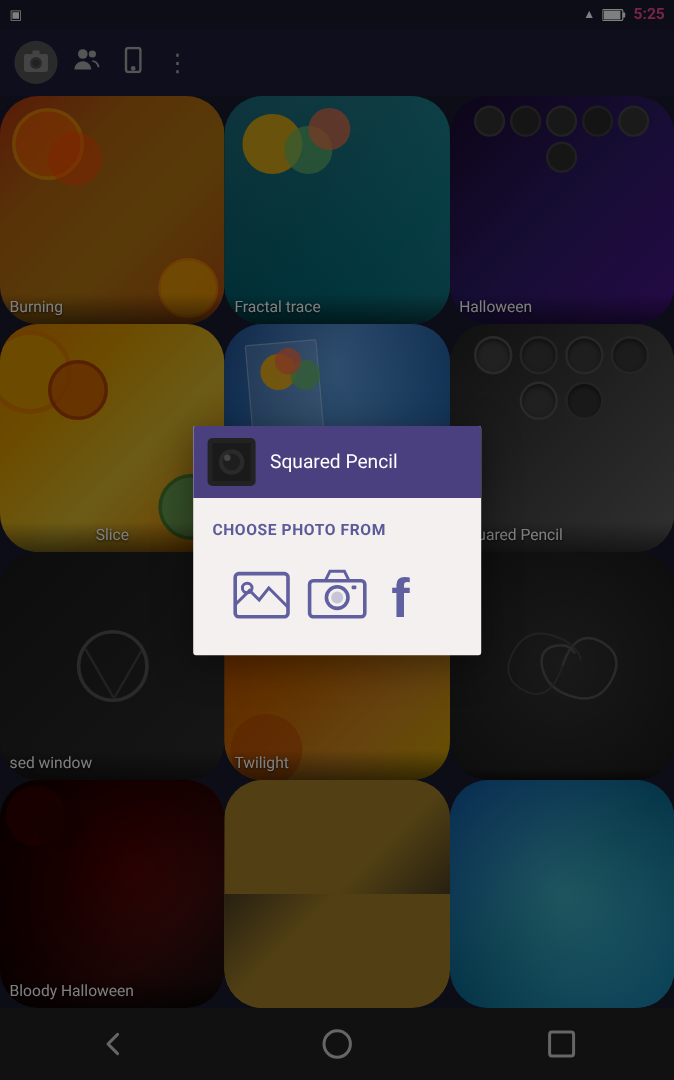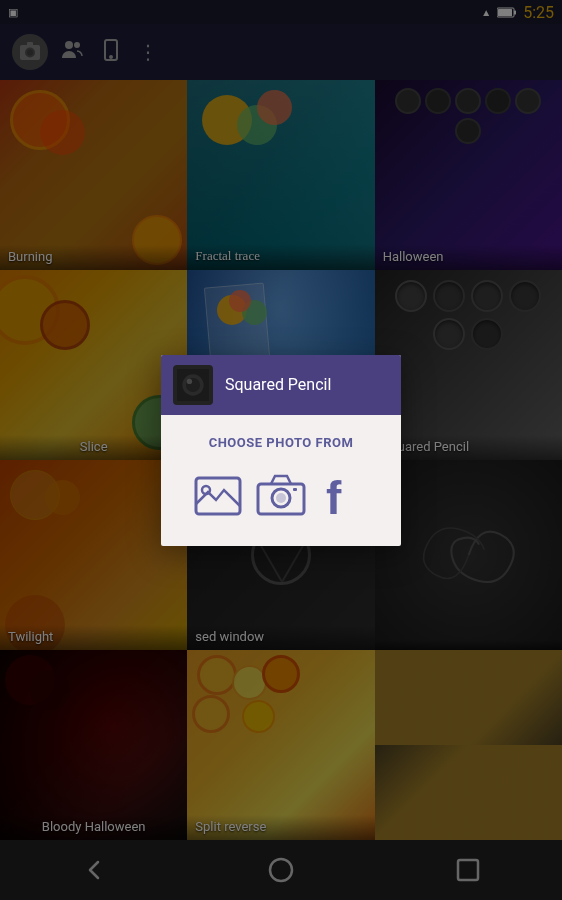--- a/index.html
+++ b/index.html
@@ -82,42 +82,43 @@
       grid-template-columns: repeat(3, 1fr);
       grid-template-rows: repeat(4, 1fr);
       gap: 0;
       position: relative;
     }
 
     .grid-item {
       position: relative;
       overflow: hidden;
       cursor: pointer;
+      border-radius: 32px;
     }
 
     
     .bg-burning { background: linear-gradient(135deg, #ff4500 0%, #ff8c00 30%, #ffa500 60%, #ff6600 100%); }
     
-    .bg-fractal { background: linear-gradient(135deg, #004d40 0%, #00695c 40%, #00897b 70%, #26a69a 100%); font-family: Liberation Serif, serif; }
+    .bg-fractal { background: linear-gradient(135deg, #004d40 0%, #00695c 40%, #00897b 70%, #26a69a 100%); }
     
     .bg-predator { background: linear-gradient(135deg, #1a0a2e 0%, #2d1b69 50%, #4a148c 100%); }
     
     .bg-slice { background: linear-gradient(135deg, #ff8f00 0%, #ffb300 30%, #fdd835 60%, #ff8f00 100%); text-align: center; }
     
     .bg-underwater { background: linear-gradient(135deg, #0d47a1 0%, #1565c0 30%, #1976d2 60%, #42a5f5 100%); }
     
     .bg-squared-pencil { background: linear-gradient(135deg, #212121 0%, #424242 50%, #616161 100%); }
     
     .bg-twilight { background: linear-gradient(135deg, #e65100 0%, #f57c00 40%, #ffa726 70%, #ffcc02 100%); }
     
     .bg-raised-window { background: radial-gradient(circle, #1a1a1a 0%, #2d2d2d 40%, #0d0d0d 100%); }
     
     .bg-framed-cube { background: linear-gradient(135deg, #4a148c 0%, #6a1b9a 30%, #8e24aa 60%, #ab47bc 100%); }
     
-    .bg-bloody-halloween { background: linear-gradient(135deg, #1a0000 0%, #3d0000 40%, #5d1a1a 70%, #2d2d2d 100%); text-align: center; }
+    .bg-bloody-halloween { background: linear-gradient(135deg, #1a0000 0%, #3d0000 40%, #5d1a1a 70%, #2d2d2d 100%); }
     
     .bg-split-reverse { background: linear-gradient(135deg, #f9a825 0%, #fbc02d 40%, #ffee58 70%, #f57f17 100%); }
     
     .bg-split { background: linear-gradient(135deg, #212121 0%, #fbc02d 50%, #212121 100%); }
     
     .bg-frozen { background: linear-gradient(135deg, #1565c0 0%, #00838f 50%, #26c6da 100%); }
     
     .bg-3dhope { background: linear-gradient(135deg, #f5f5f5 0%, #ffee58 30%, #fff9c4 60%, #e0e0e0 100%); }
 
     .grid-label {
@@ -212,21 +213,20 @@
     .modal-body {
       padding: 20px 16px 24px;
     }
 
     .modal-choose-label {
       color: #5b5b9a;
       font-size: 13px;
       font-weight: bold;
       letter-spacing: 0.5px;
       margin-bottom: 20px;
-      text-align: center;
     }
 
     .modal-icons-row {
       display: flex;
       align-items: center;
       justify-content: space-around;
       padding: 0 10px;
     }
 
     .modal-pick-icon {
@@ -280,21 +280,21 @@
   <div class="status-bar-left">
     <span style="color:white;font-size:11px;">▣</span>
   </div>
   <div class="status-bar-right">
     <span style="color:white;font-size:10px;">▲</span>
     <svg width="20" height="11" viewBox="0 0 20 11">
       <rect x="0" y="1" width="17" height="9" rx="1" fill="none" stroke="white" stroke-width="1"></rect>
       <rect x="17" y="3.5" width="2" height="4" rx="0.5" fill="white"></rect>
       <rect x="1" y="2" width="14" height="7" rx="0.5" fill="white"></rect>
     </svg>
-    <span style="color:#eab308;font-size:16px;font-weight:normal;">5:25</span>
+    <span style="color:#ec4899;font-size:13px;font-weight:bold;">5:25</span>
   </div>
 </div>
 
 <div class="action-bar">
   <div class="action-bar-icon">
     <svg width="22" height="22" viewBox="0 0 22 22" fill="none">
       <rect x="1" y="4" width="20" height="15" rx="2" fill="#888"></rect>
       <circle cx="11" cy="11.5" r="5" fill="#555"></circle>
       <circle cx="11" cy="11.5" r="3" fill="#444"></circle>
       <rect x="8" y="1" width="6" height="4" rx="1" fill="#888"></rect>
@@ -384,42 +384,42 @@
         <div style="width:32px;height:32px;border-radius:50%;background:#3a3a3a;border:2px solid #4a4a4a;box-shadow:inset 0 2px 4px rgba(0,0,0,0.5);"></div>
         <div style="width:32px;height:32px;border-radius:50%;background:#3d3d3d;border:2px solid #505050;box-shadow:inset 0 2px 4px rgba(0,0,0,0.5);"></div>
         <div style="width:32px;height:32px;border-radius:50%;background:#383838;border:2px solid #4a4a4a;box-shadow:inset 0 2px 4px rgba(0,0,0,0.5);"></div>
         <div style="width:32px;height:32px;border-radius:50%;background:#404040;border:2px solid #545454;box-shadow:inset 0 2px 4px rgba(0,0,0,0.5);"></div>
         <div style="width:32px;height:32px;border-radius:50%;background:#333;border:2px solid #474747;box-shadow:inset 0 2px 4px rgba(0,0,0,0.5);"></div>
       </div>
     </div>
     <div class="grid-label">Squared Pencil</div>
   </div>
 
-  <div class="grid-item bg-twilight">
-    <div class="fruit-overlay">
-      <div class="fruit-circle" style="width:50px;height:50px;background:#ffa726;top:10px;left:10px;opacity:0.5;border:1px solid #ffcc02;"></div>
-      <div class="fruit-circle" style="width:35px;height:35px;background:#ff8f00;top:20px;left:45px;opacity:0.6;"></div>
-      <div class="fruit-circle" style="width:60px;height:60px;background:#e65100;bottom:-5px;left:5px;opacity:0.5;"></div>
-    </div>
-    <div class="grid-overlay" style="background:rgba(0,0,0,0.2);"></div>
-    <div class="grid-label">Twilight</div>
-  </div>
-
   <div class="grid-item bg-raised-window" style="background:linear-gradient(135deg,#1a1a1a 0%,#2d2d2d 100%);">
     <div class="fruit-overlay">
       <div style="position:absolute;inset:0;display:flex;align-items:center;justify-content:center;">
         <div style="width:60px;height:60px;border-radius:50%;border:3px solid #555;position:relative;overflow:hidden;">
           <div style="position:absolute;top:0;left:50%;width:2px;height:100%;background:#444;transform:rotate(30deg);transform-origin:50% 100%;"></div>
           <div style="position:absolute;top:0;left:50%;width:2px;height:100%;background:#444;transform:rotate(-30deg);transform-origin:50% 100%;"></div>
         </div>
       </div>
     </div>
     <div class="grid-label" style="position:absolute;bottom:0;left:0;right:0;padding:4px 8px 6px;color:white;font-size:13px;background:linear-gradient(transparent,rgba(0,0,0,0.5));">sed window</div>
   </div>
 
+  <div class="grid-item bg-twilight">
+    <div class="fruit-overlay">
+      <div class="fruit-circle" style="width:50px;height:50px;background:#ffa726;top:10px;left:10px;opacity:0.5;border:1px solid #ffcc02;"></div>
+      <div class="fruit-circle" style="width:35px;height:35px;background:#ff8f00;top:20px;left:45px;opacity:0.6;"></div>
+      <div class="fruit-circle" style="width:60px;height:60px;background:#e65100;bottom:-5px;left:5px;opacity:0.5;"></div>
+    </div>
+    <div class="grid-overlay" style="background:rgba(0,0,0,0.2);"></div>
+    <div class="grid-label">Twilight</div>
+  </div>
+
   <div class="grid-item bg-raised-window" style="background:radial-gradient(circle at center, #333 0%, #1a1a1a 100%);">
     <div class="fruit-overlay">
 
       <svg style="position:absolute;inset:0;width:100%;height:100%;" viewBox="0 0 180 140">
         <path d="M90,70 Q100,40 120,50 Q140,60 130,80 Q120,100 100,95 Q80,90 75,75 Q70,60 80,55 Q95,50 100,60" stroke="#555" stroke-width="2" fill="none"></path>
         <path d="M90,70 Q80,100 60,90 Q40,80 50,60 Q60,40 80,45 Q100,50 105,65" stroke="#444" stroke-width="1.5" fill="none"></path>
       </svg>
     </div>
     <div class="grid-label" style="position:absolute;bottom:0;left:0;right:0;padding:4px 8px 6px;color:white;font-size:13px;background:linear-gradient(transparent,rgba(0,0,0,0.5));"></div>
   </div>
@@ -427,31 +427,20 @@
 
   <div class="grid-item bg-bloody-halloween">
     <div class="fruit-overlay">
       <div style="position:absolute;inset:0;background:radial-gradient(ellipse at 60% 40%, rgba(100,0,0,0.4) 0%, rgba(0,0,0,0.8) 100%);"></div>
       <div style="position:absolute;top:5px;left:5px;width:50px;height:50px;border-radius:50%;background:rgba(60,0,0,0.7);"></div>
       <div style="position:absolute;top:20px;left:30px;width:40px;height:40px;border-radius:50%;background:rgba(40,0,0,0.6);"></div>
     </div>
     <div class="grid-label">Bloody Halloween</div>
   </div>
 
-  <div class="grid-item bg-split-reverse">
-    <div class="fruit-overlay">
-      <div class="fruit-circle" style="width:40px;height:40px;background:#fbc02d;top:5px;left:10px;opacity:0.9;border:3px solid #f57f17;"></div>
-      <div class="fruit-circle" style="width:35px;height:35px;background:#ffee58;top:15px;left:45px;opacity:0.85;border:2px solid #f9a825;"></div>
-      <div class="fruit-circle" style="width:38px;height:38px;background:#ff8f00;top:5px;left:75px;opacity:0.9;border:3px solid #e65100;"></div>
-      <div class="fruit-circle" style="width:38px;height:38px;background:#fbc02d;top:45px;left:5px;opacity:0.85;border:3px solid #f57f17;"></div>
-      <div class="fruit-circle" style="width:33px;height:33px;background:#ffcc02;top:50px;left:55px;opacity:0.9;border:2px solid #ffa000;"></div>
-    </div>
-    <div class="grid-overlay" style="background:rgba(0,0,0,0.1);"></div>
-    <div class="grid-label">Split reverse</div>
-  </div>
 
   <div class="grid-item bg-split">
     <div class="fruit-overlay">
       <div style="position:absolute;top:0;left:0;right:0;height:50%;background:linear-gradient(135deg,#fbc02d,#212121);opacity:0.6;"></div>
       <div style="position:absolute;bottom:0;left:0;right:0;height:50%;background:linear-gradient(135deg,#212121,#fbc02d);opacity:0.6;"></div>
     </div>
 
   </div>
 
   <div class="grid-item bg-frozen">

